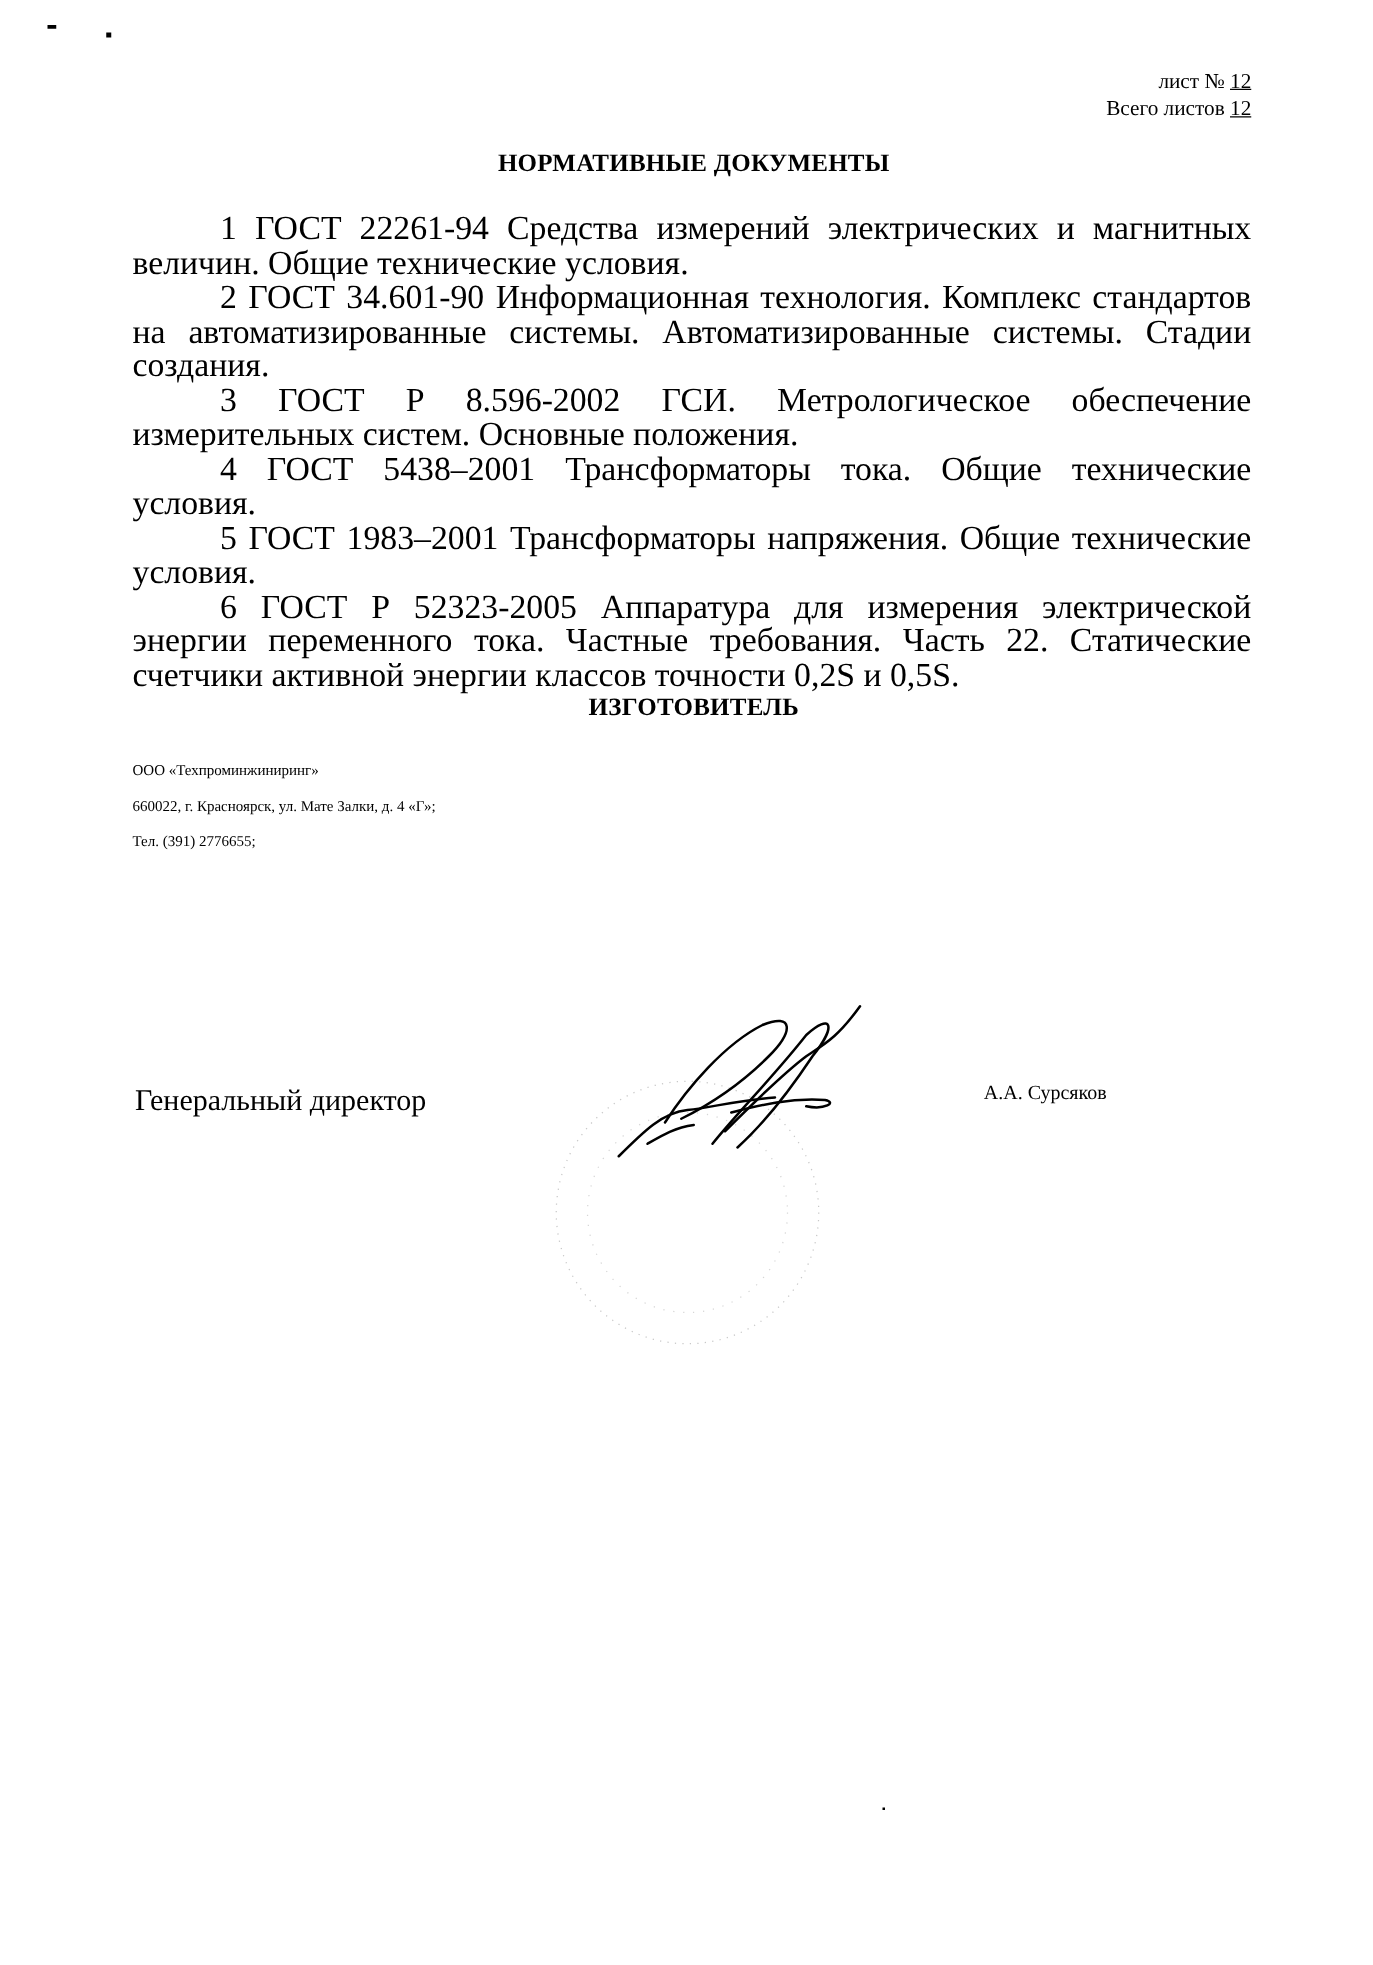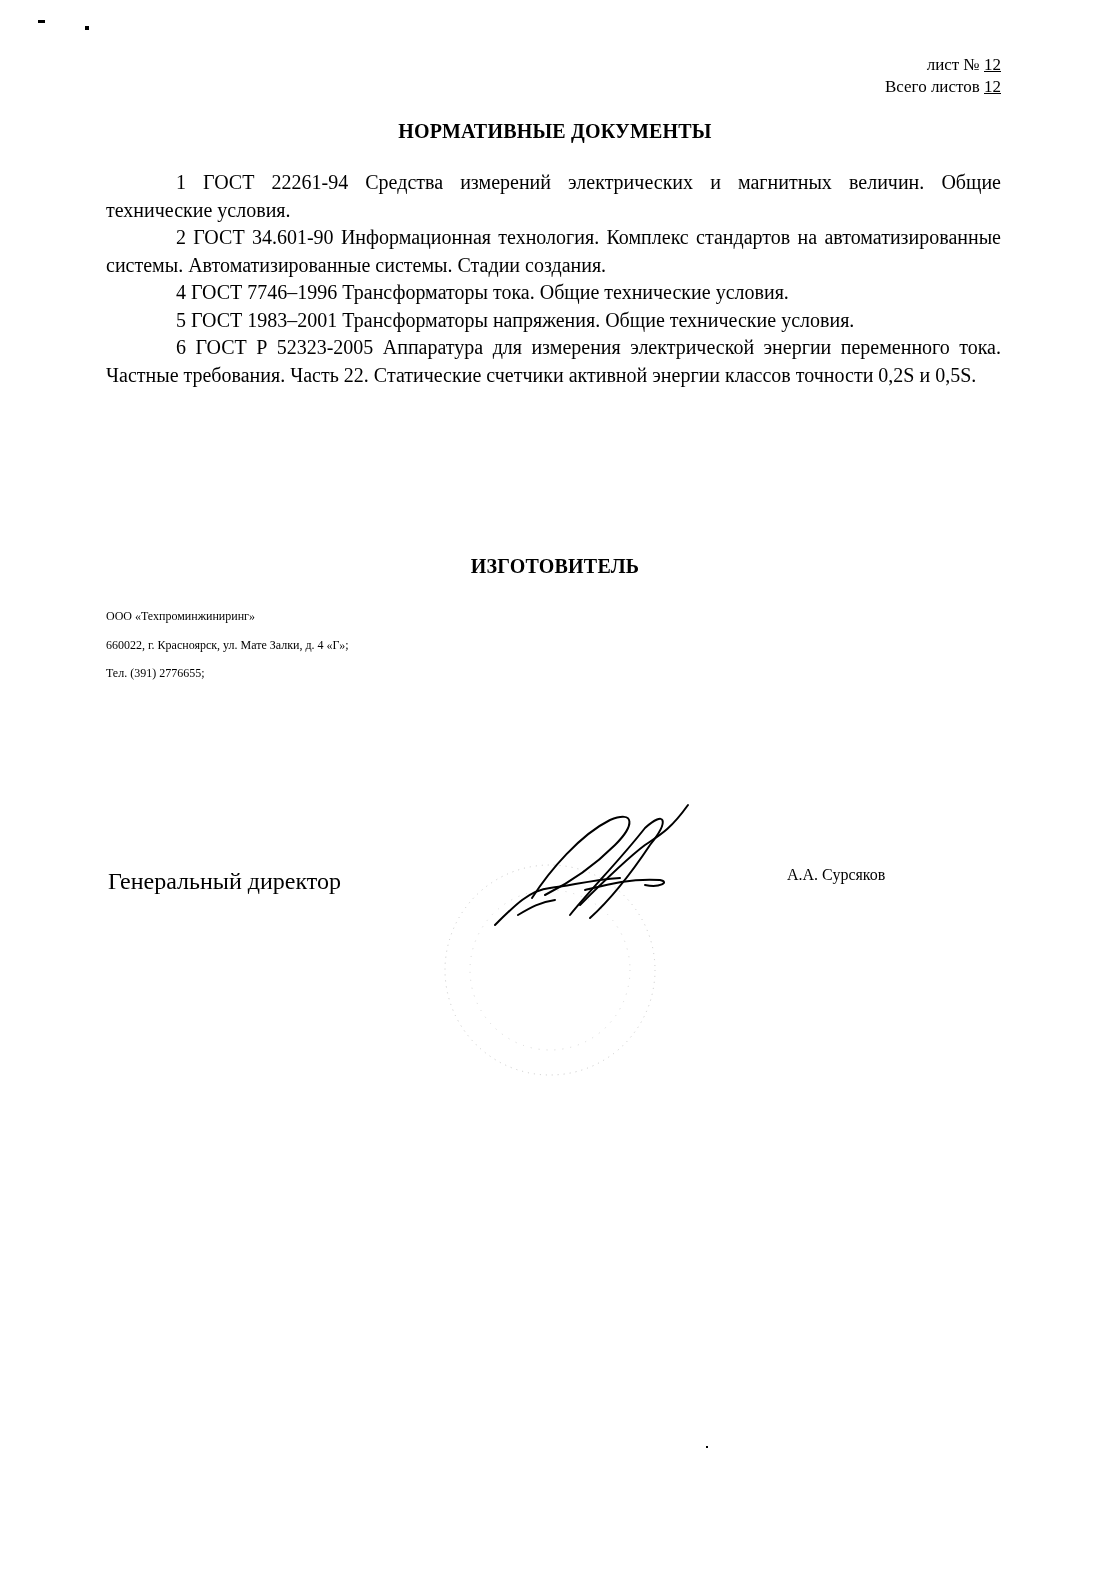--- a/index.html
+++ b/index.html
@@ -14,21 +14,21 @@
     position: absolute; right: 97px; top: 54px; text-align: right;
     font-size: 17px; line-height: 22px;
   }
   .sheet-info .num { text-decoration: underline; }
   .heading {
     position: absolute; left: 0; width: 1110px; text-align: center;
     font-weight: bold; font-size: 20px; letter-spacing: 0.2px;
   }
   .refs {
     position: absolute; left: 106px; top: 169px; width: 895px;
-    font-size: 20px; line-height: 27.5px; text-align: justify;
+    font-size: 27px; line-height: 27.5px; text-align: justify;
   }
   .ref-item { text-indent: 70px; margin: 0; }
   .maker {
     position: absolute; left: 106px; top: 602px;
     font-size: 12px; line-height: 28.5px;
   }
   .maker div { white-space: nowrap; }
   .sign-role { position: absolute; left: 108px; top: 868px; font-size: 24px; }
   .sign-name { position: absolute; left: 787px; top: 866px; font-size: 16px; }
   .signature { position: absolute; left: 420px; top: 790px; width: 320px; height: 300px; }
@@ -52,21 +52,22 @@
       <span>Всего листов</span>
       <span class="num">12</span>
     </div>
   </div>
 
   <div class="heading" style="top:120px;">НОРМАТИВНЫЕ ДОКУМЕНТЫ</div>
 
   <div class="refs">
     <p class="ref-item">1 ГОСТ 22261-94 Средства измерений электрических и магнитных величин. Общие технические условия.</p>
     <p class="ref-item">2 ГОСТ 34.601-90 Информационная технология. Комплекс стандартов на автоматизированные системы. Автоматизированные системы. Стадии создания.</p>
-    <p class="ref-item">4 ГОСТ 7746–1996 Трансформаторы тока. Общие технические условия.</p>
+    <p class="ref-item">3 ГОСТ Р 8.596-2002 ГСИ. Метрологическое обеспечение измерительных систем. Основные положения.</p>
+    <p class="ref-item">4 ГОСТ 5438–2001 Трансформаторы тока. Общие технические условия.</p>
     <p class="ref-item">5 ГОСТ 1983–2001 Трансформаторы напряжения. Общие технические условия.</p>
     <p class="ref-item">6 ГОСТ Р 52323-2005 Аппаратура для измерения электрической энергии переменного тока. Частные требования. Часть 22. Статические счетчики активной энергии классов точности 0,2S и 0,5S.</p>
   </div>
 
   <div class="heading" style="top:555px;">ИЗГОТОВИТЕЛЬ</div>
 
   <div class="maker">
     <div>ООО «Техпроминжиниринг»</div>
     <div>660022, г. Красноярск, ул. Мате Залки, д. 4 «Г»;</div>
     <div>Тел. (391) 2776655;</div>

